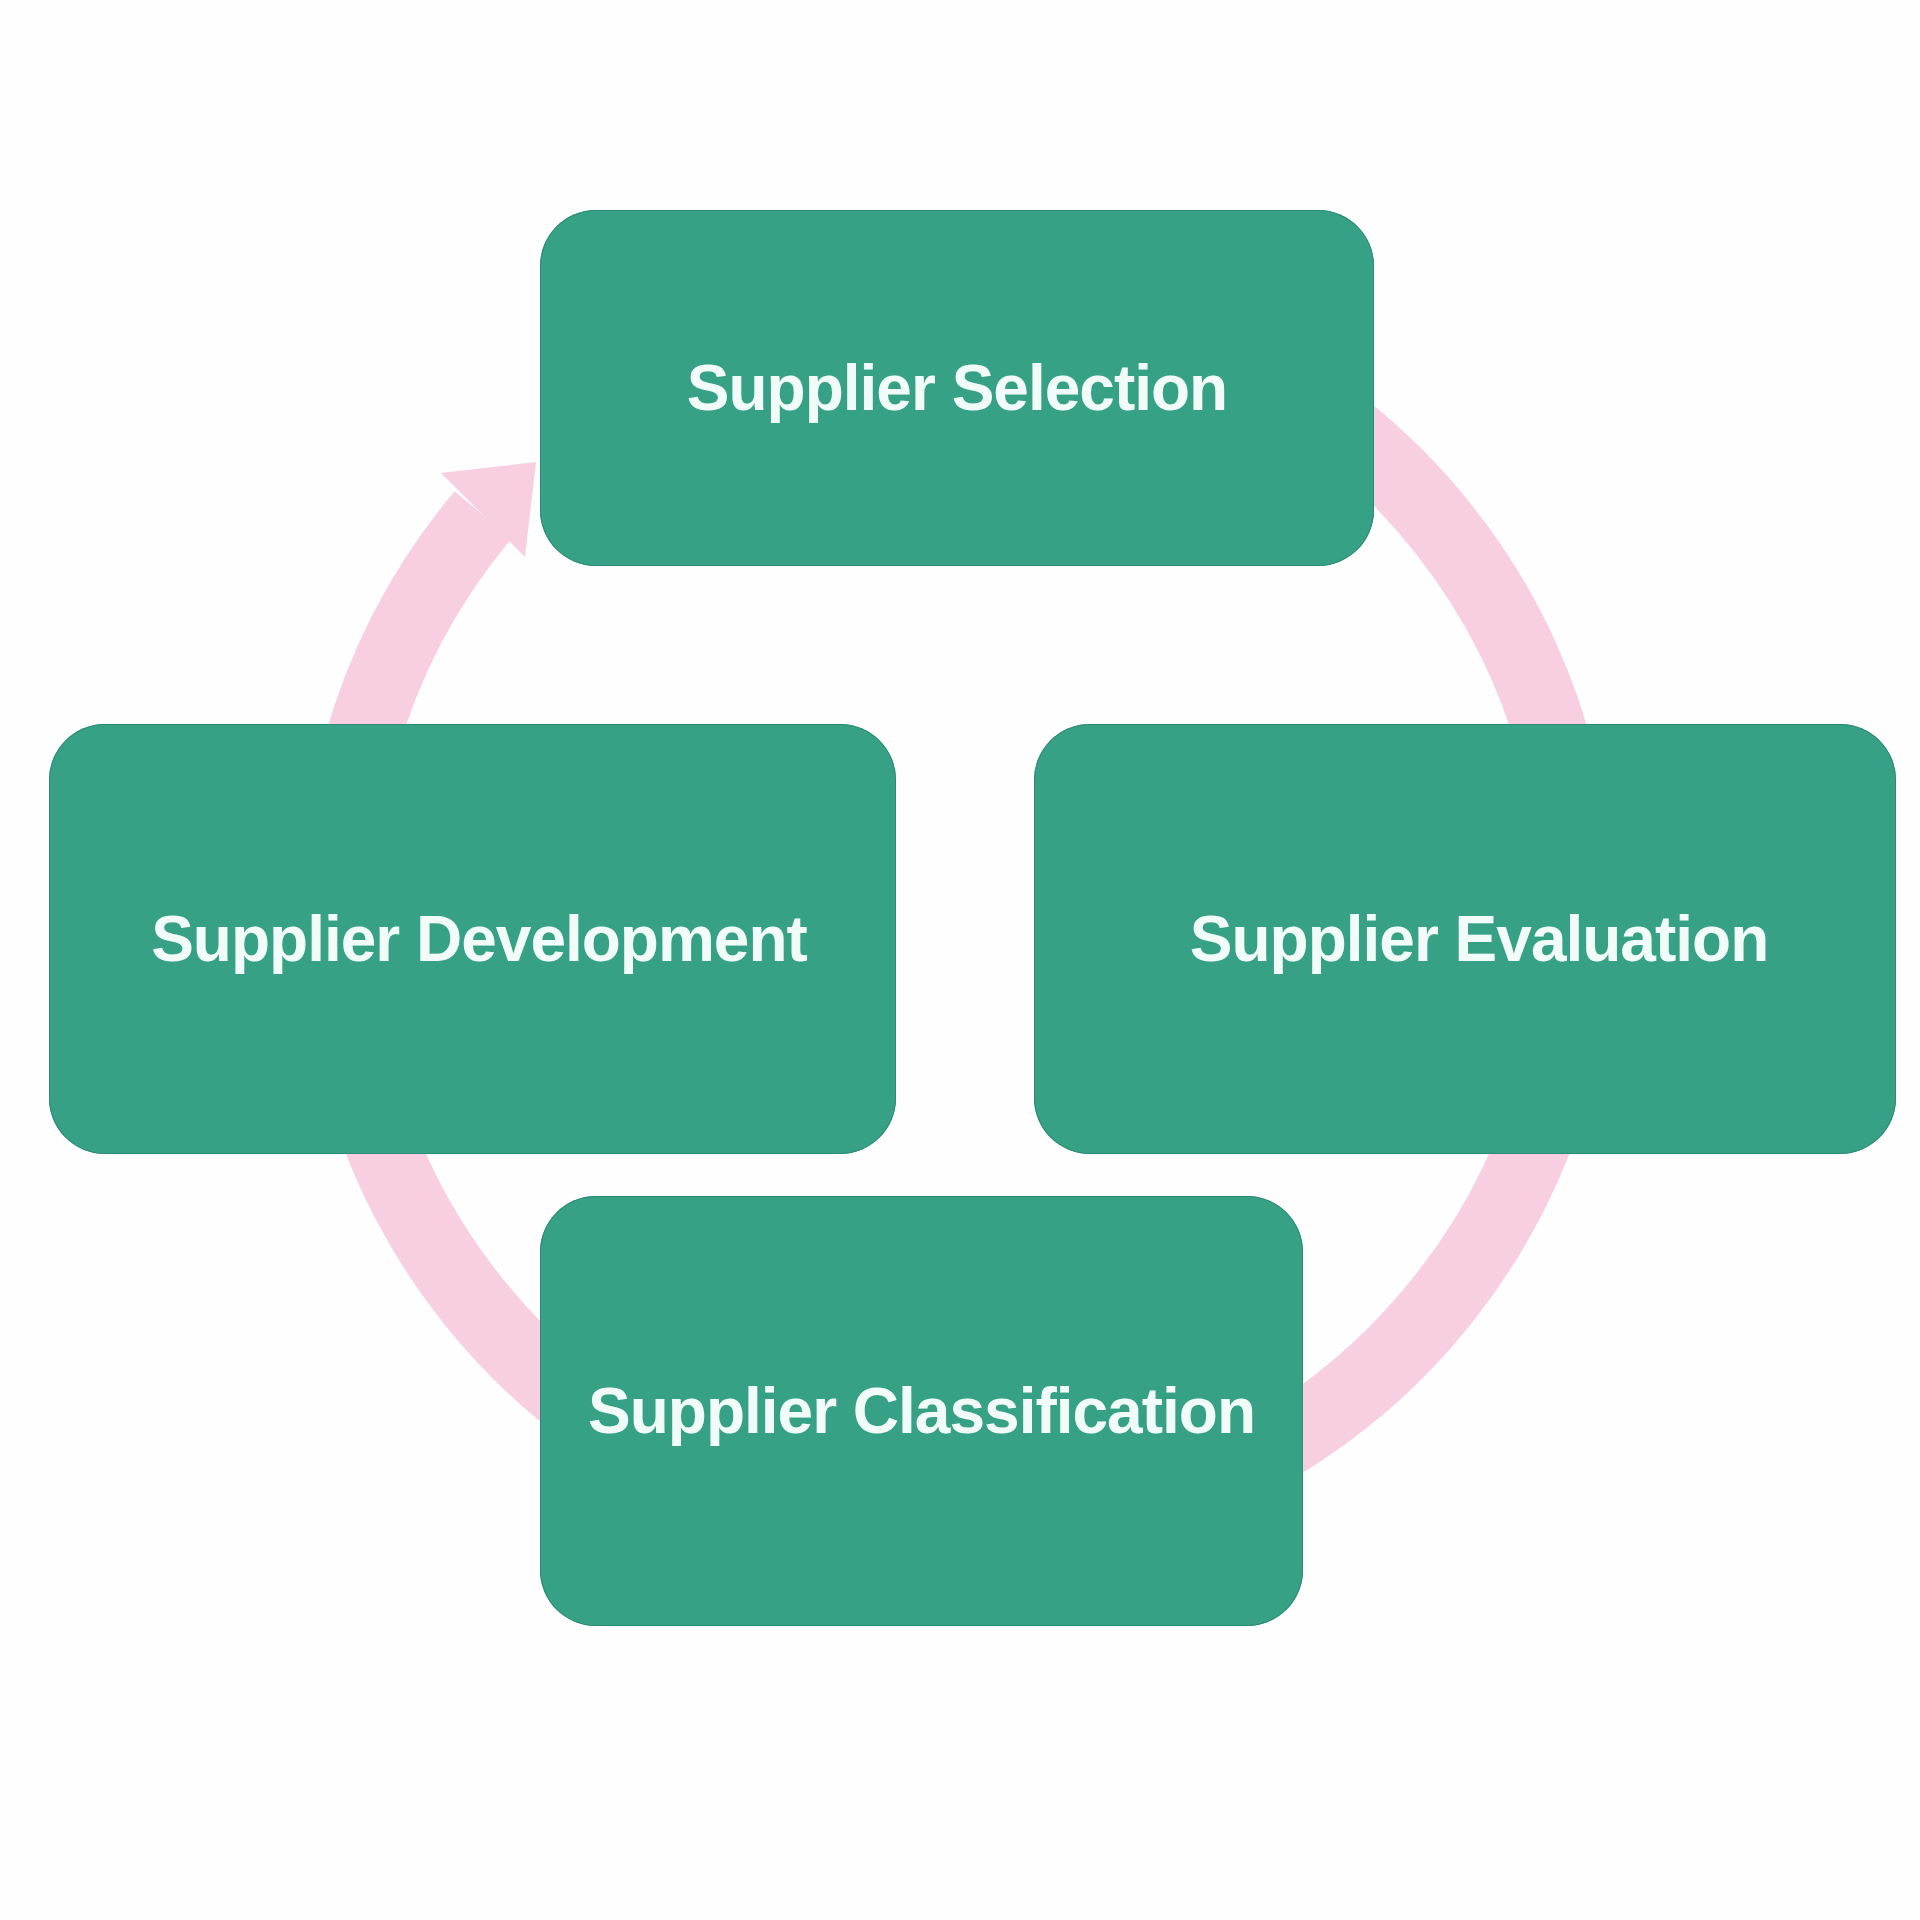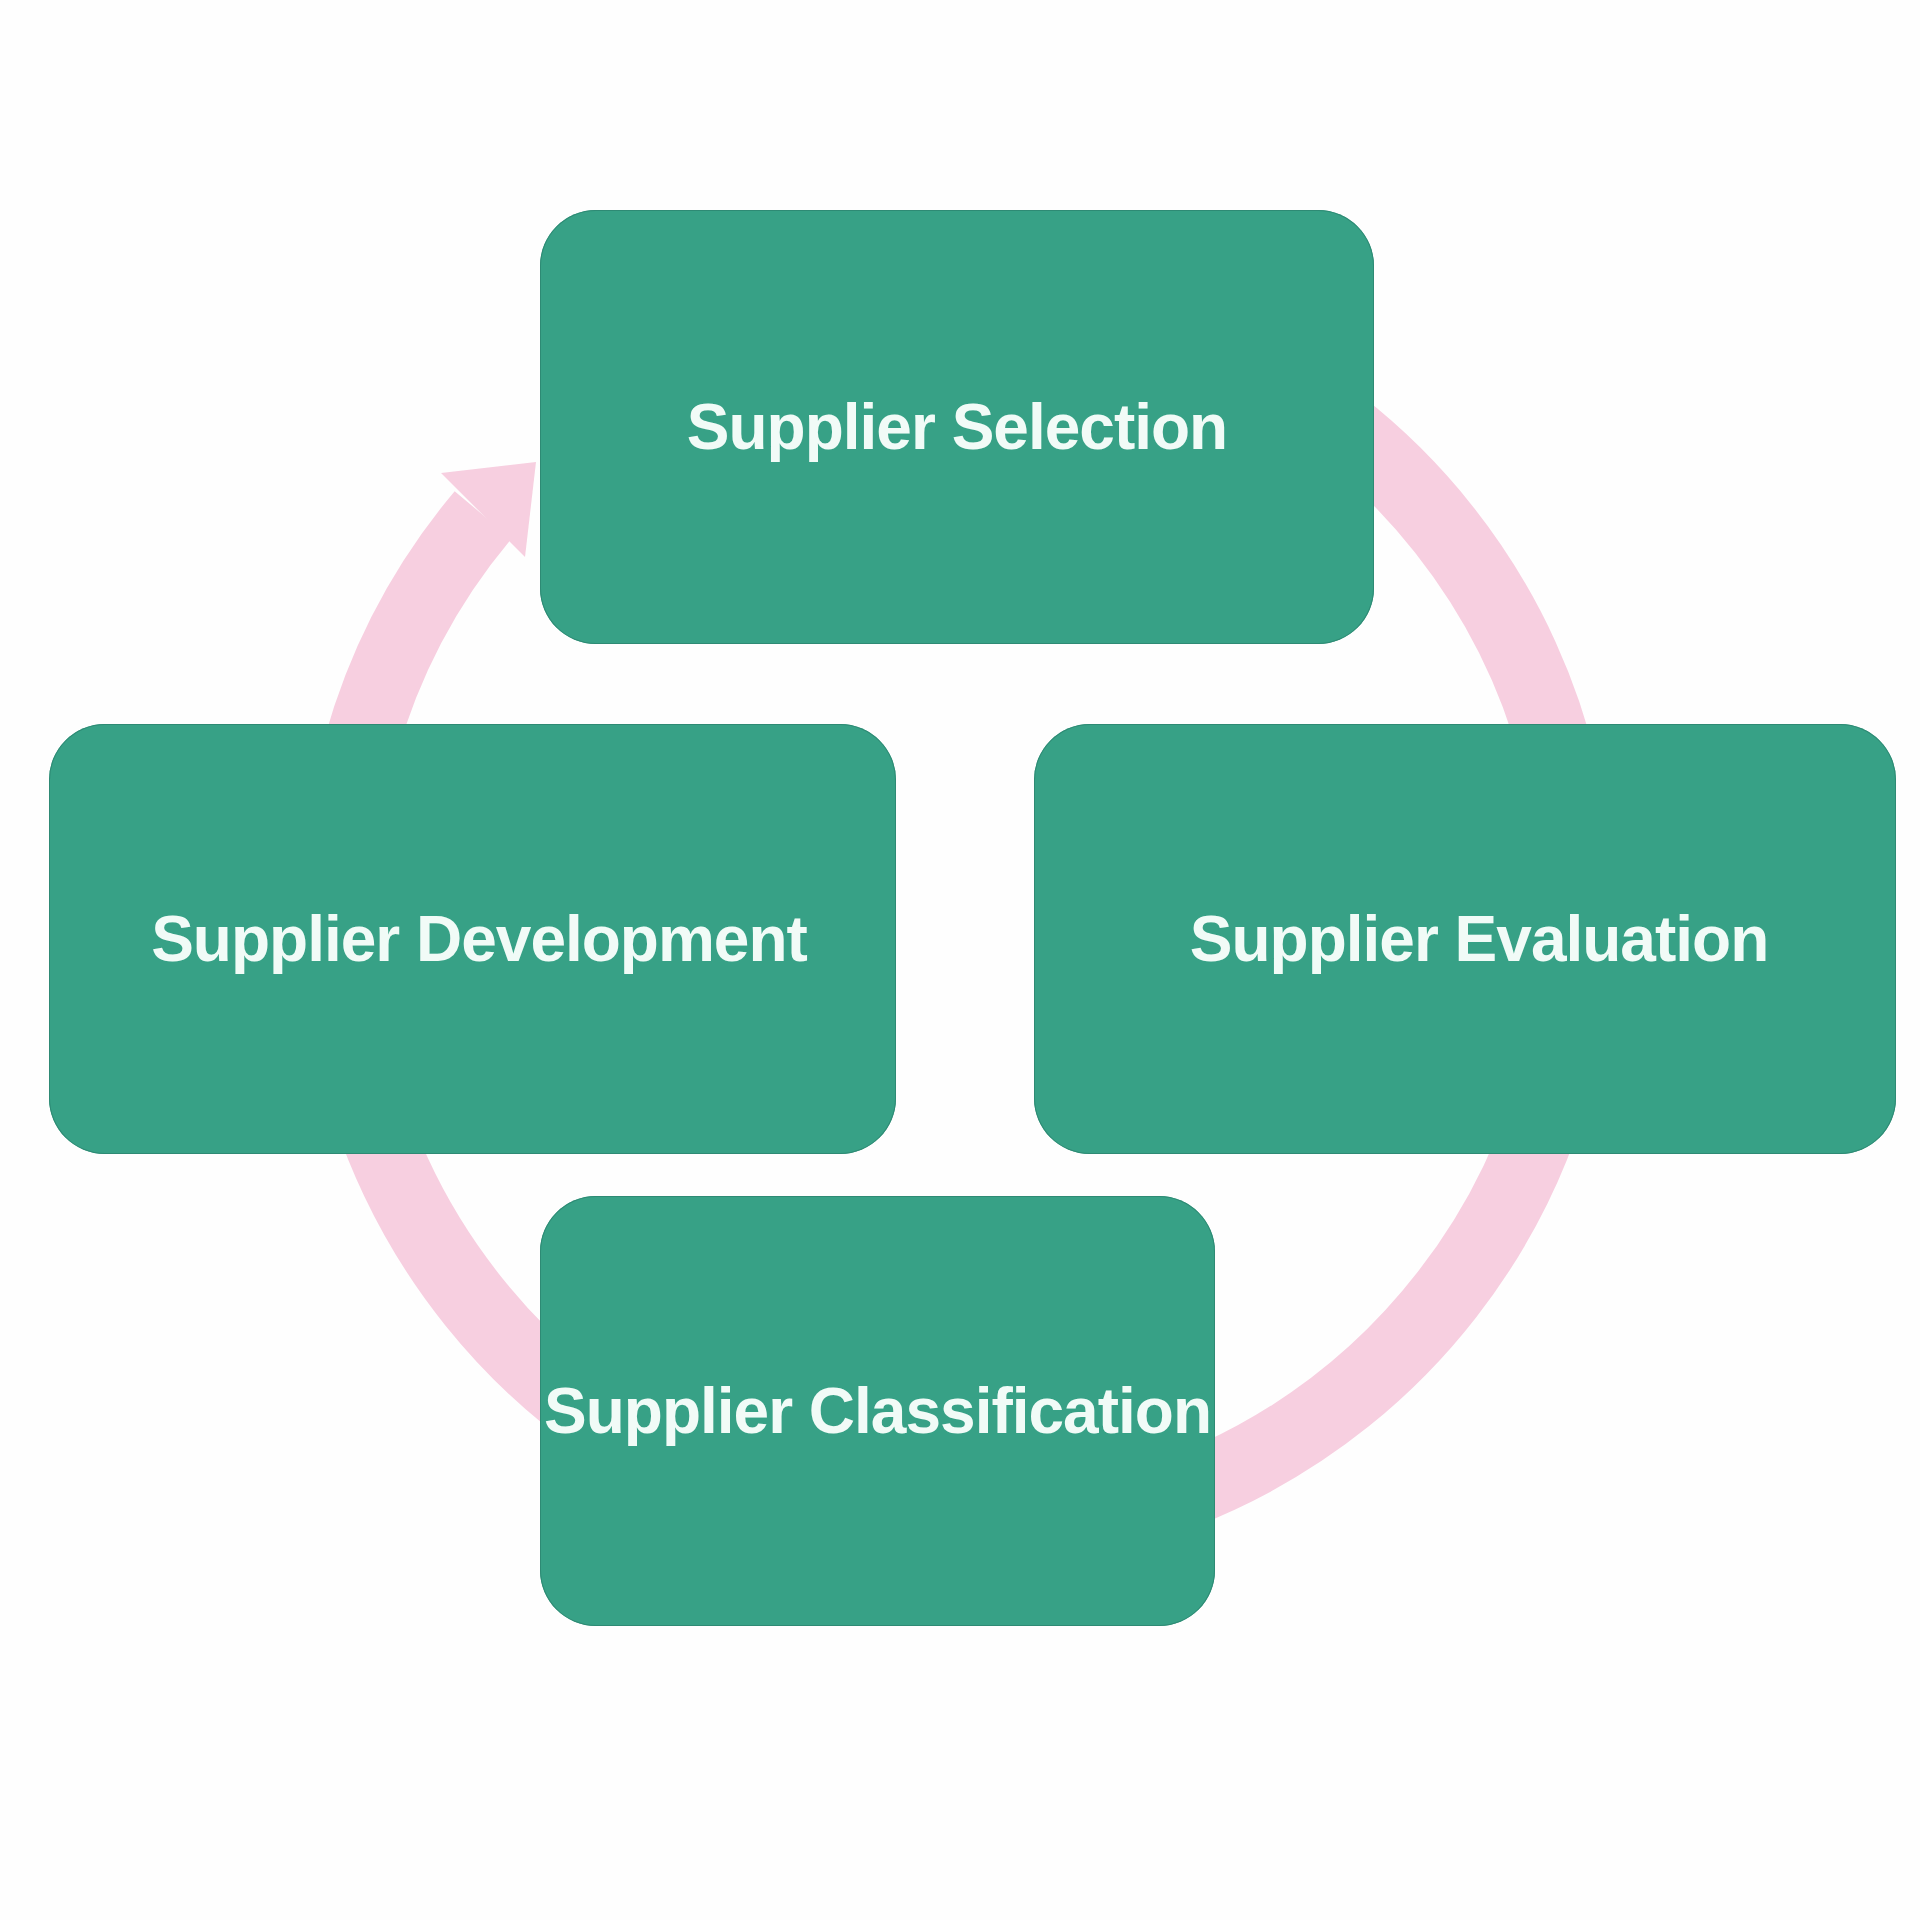--- a/index.html
+++ b/index.html
@@ -33,24 +33,24 @@
     border-radius:56px;
     box-shadow:0 0 0 1px var(--node-edge) inset;
     display:flex;align-items:center;justify-content:center;
     text-align:center;
     color:var(--node-text);
     font-weight:700;
     font-size:64px;
     letter-spacing:-1px;
     line-height:1.1;
   }
-  .node-top{left:540px;top:210px;width:834px;height:434px;}
+  .node-top{left:540px;top:210px;width:834px;height:356px;}
   .node-left{left:49px;top:724px;width:834px;height:430px;padding-left:13px;}
   .node-right{left:1034px;top:724px;width:834px;height:430px;padding-left:28px;}
-  .node-bottom{left:540px;top:1196px;width:675px;height:430px;}
+  .node-bottom{left:540px;top:1196px;width:763px;height:430px;}
 </style>
 </head>
 <body>
 
 <div class="canvas">
 
   <svg class="ring-svg" viewBox="0 0 1920 1920" aria-hidden="true">
 
     <path class="ring-arc" d="M 483 515 A 620 620 0 1 0 958 294"></path>
     <polygon class="ring-head" points="441,473 525,557 536,462"></polygon>

